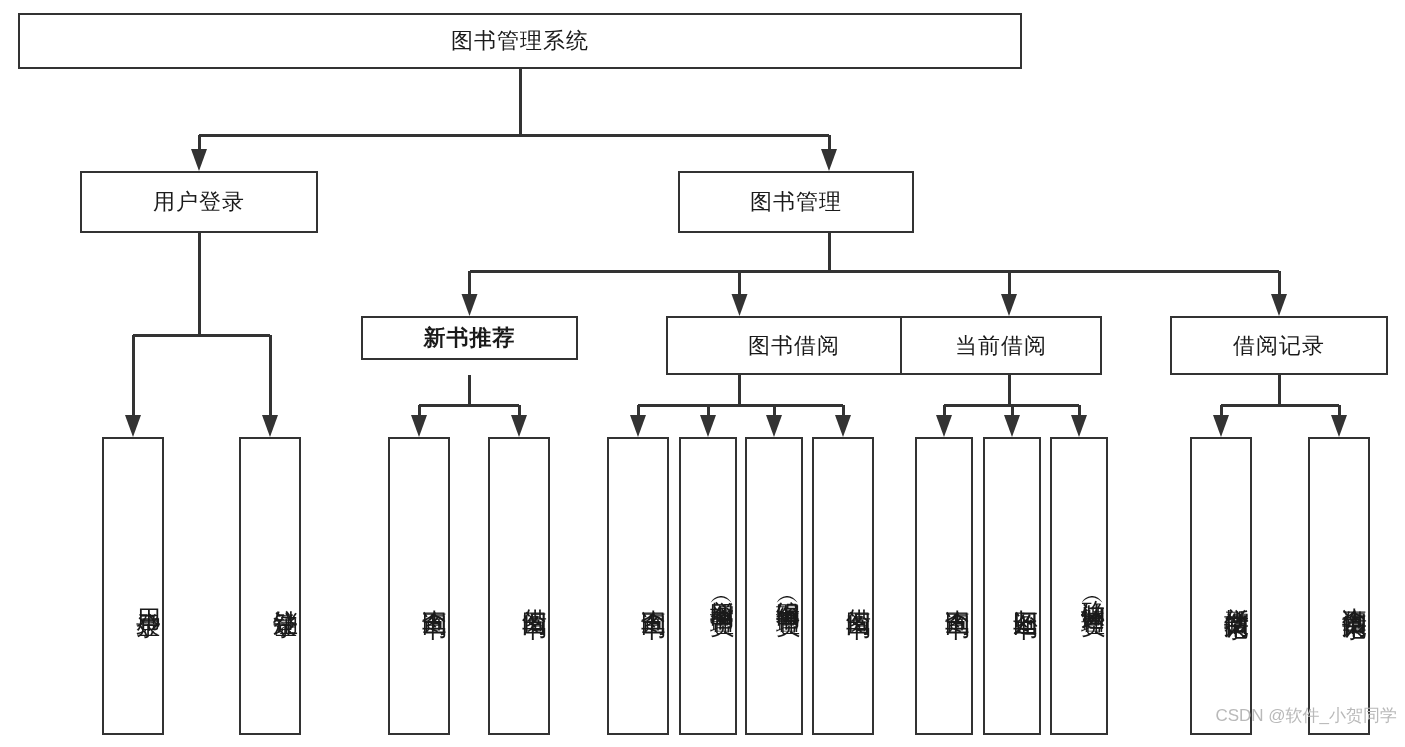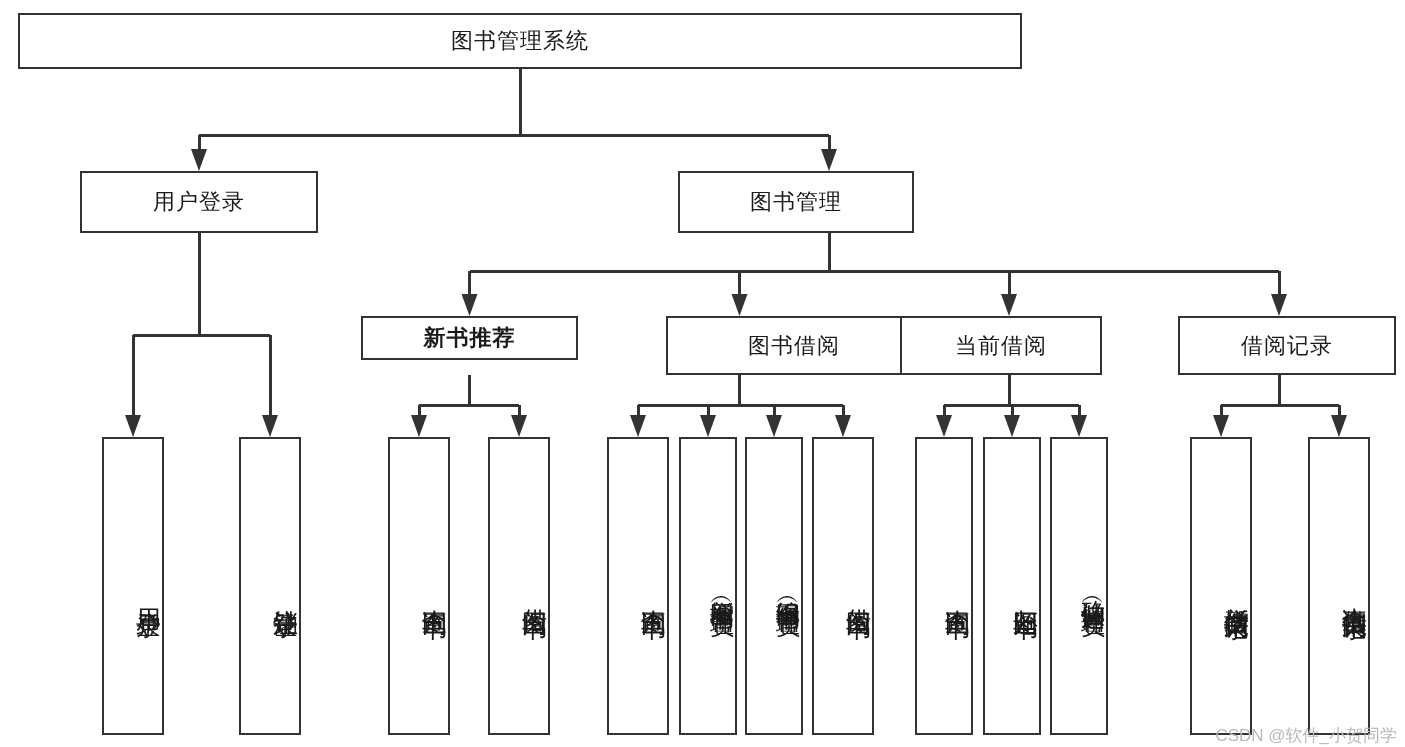--- a/index.html
+++ b/index.html
@@ -54,21 +54,21 @@
   .node-v.tall {
     padding-top: 8px;
     font-size: 24px;
   }
   .node-v span {
     display: block;
   }
   #watermark {
     position: absolute;
     right: 8px;
-    bottom: 0;
+    bottom: 20px;
     font-size: 17px;
     color: #b9b9b9;
     white-space: nowrap;
     user-select: none;
   }
 </style>
 </head>
 <body>
 
 <div id="canvas">
@@ -138,21 +138,21 @@
       </div>
       <div class="node node-h" style="left: 361px; top: 316px; width: 217px; height: 44px; font-weight: bold;">
         <span>新书推荐</span>
       </div>
       <div class="node node-h" style="left: 666px; top: 316px; width: 256px; height: 59px;">
         <span>图书借阅</span>
       </div>
       <div class="node node-h" style="left: 900px; top: 316px; width: 202px; height: 59px;">
         <span>当前借阅</span>
       </div>
-      <div class="node node-h" style="left: 1170px; top: 316px; width: 218px; height: 59px; margin-left: 8px;">
+      <div class="node node-h" style="left: 1170px; top: 316px; width: 218px; height: 59px;">
         <span>借阅记录</span>
       </div>
       <div class="node node-v" style="left: 102px; top: 437px; width: 62px; height: 298px;">
         <span>用户登录</span>
       </div>
       <div class="node node-v" style="left: 239px; top: 437px; width: 62px; height: 298px;">
         <span>注销登录</span>
       </div>
       <div class="node node-v" style="left: 388px; top: 437px; width: 62px; height: 298px;">
         <span>查询图书</span>

